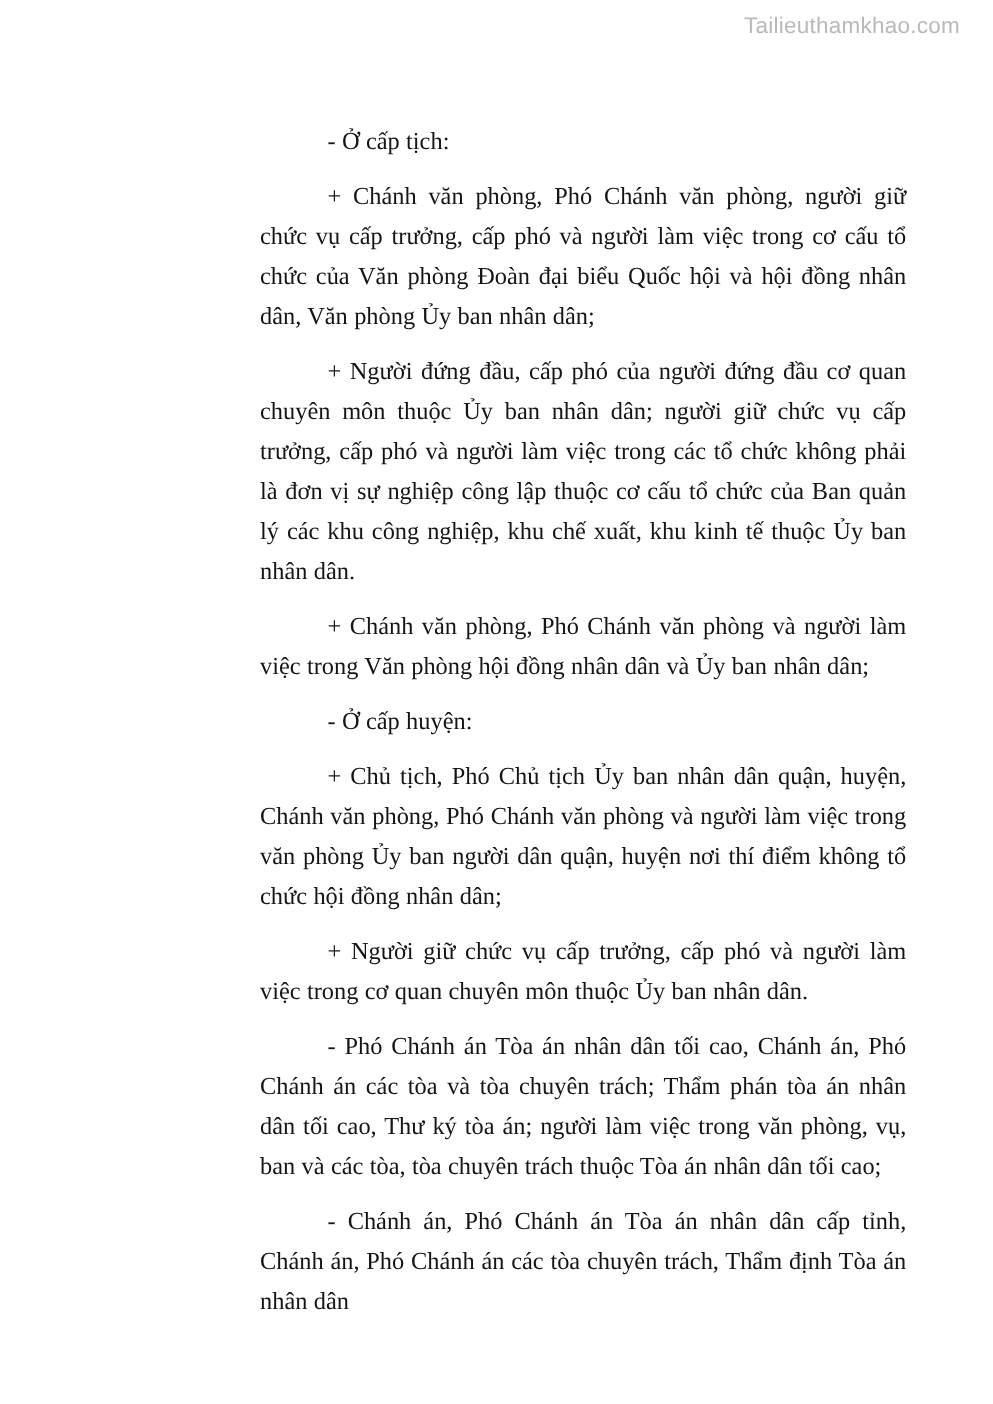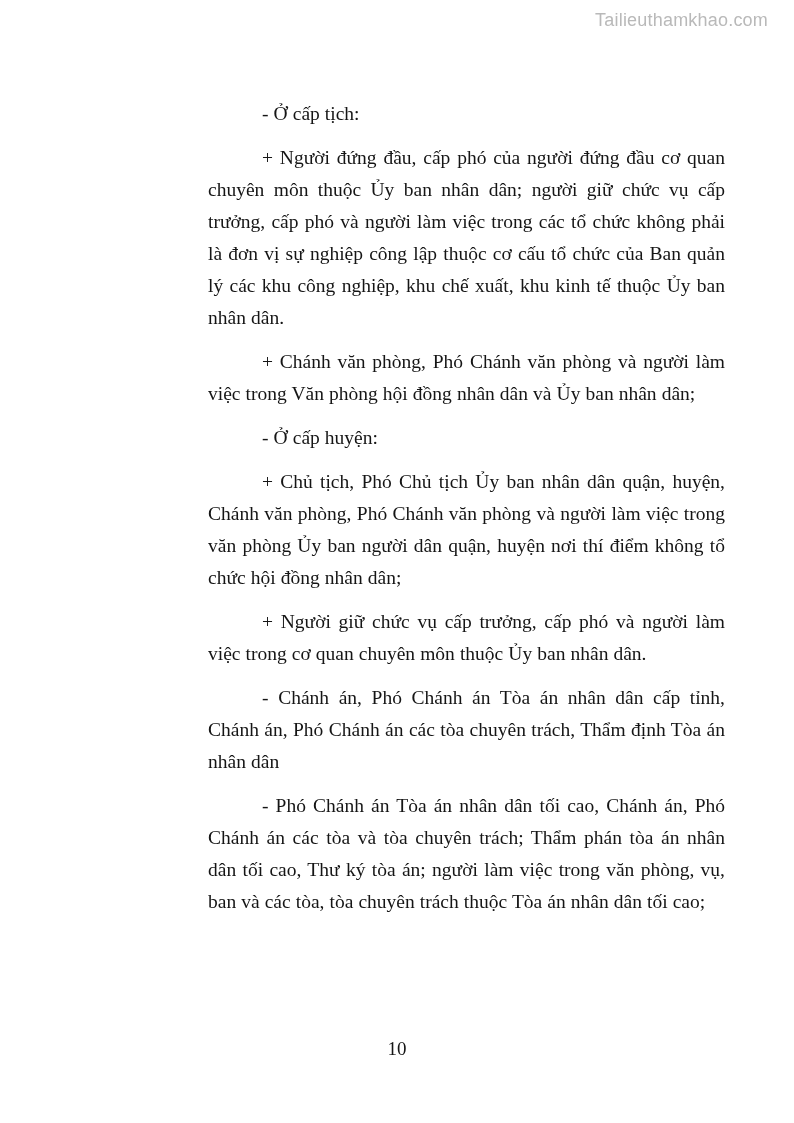--- a/index.html
+++ b/index.html
@@ -64,33 +64,33 @@
 <body>
 
 <div class="page">
 
   <div class="watermark">Tailieuthamkhao.com</div>
 
   <div class="content">
 
     <p class="para short">- Ở cấp tịch:</p>
 
+    <p class="para">+ Chánh văn phòng, Phó Chánh văn phòng, người giữ chức vụ cấp trưởng, cấp phó và người làm việc trong cơ cấu tổ chức của Văn phòng Đoàn đại biểu Quốc hội và hội đồng nhân dân, Văn phòng Ủy ban nhân dân;</p>
 
     <p class="para">+ Người đứng đầu, cấp phó của người đứng đầu cơ quan chuyên môn thuộc Ủy ban nhân dân; người giữ chức vụ cấp trưởng, cấp phó và người làm việc trong các tổ chức không phải là đơn vị sự nghiệp công lập thuộc cơ cấu tổ chức của Ban quản lý các khu công nghiệp, khu chế xuất, khu kinh tế thuộc Ủy ban nhân dân.</p>
 
     <p class="para">+ Chánh văn phòng, Phó Chánh văn phòng và người làm việc trong Văn phòng hội đồng nhân dân và Ủy ban nhân dân;</p>
 
     <p class="para short">- Ở cấp huyện:</p>
 
     <p class="para">+ Chủ tịch, Phó Chủ tịch Ủy ban nhân dân quận, huyện, Chánh văn phòng, Phó Chánh văn phòng và người làm việc trong văn phòng Ủy ban người dân quận, huyện nơi thí điểm không tổ chức hội đồng nhân dân;</p>
 
     <p class="para">+ Người giữ chức vụ cấp trưởng, cấp phó và người làm việc trong cơ quan chuyên môn thuộc Ủy ban nhân dân.</p>
 
 
+    <p class="para">- Phó Chánh án Tòa án nhân dân tối cao, Chánh án, Phó Chánh án các tòa và tòa chuyên trách; Thẩm phán tòa án nhân dân tối cao, Thư ký tòa án; người làm việc trong văn phòng, vụ, ban và các tòa, tòa chuyên trách thuộc Tòa án nhân dân tối cao;</p>
+
     <p class="para">- Chánh án, Phó Chánh án Tòa án nhân dân cấp tỉnh, Chánh án, Phó Chánh án các tòa chuyên trách, Thẩm định Tòa án nhân dân</p>
-
-    <p class="para">- Phó Chánh án Tòa án nhân dân tối cao, Chánh án, Phó Chánh án các tòa và tòa chuyên trách; Thẩm phán tòa án nhân dân tối cao, Thư ký tòa án; người làm việc trong văn phòng, vụ, ban và các tòa, tòa chuyên trách thuộc Tòa án nhân dân tối cao;</p>
 
   </div>
 
-  <div class="pagenum">10</div>
 
 </div>
 
 </body></html>

